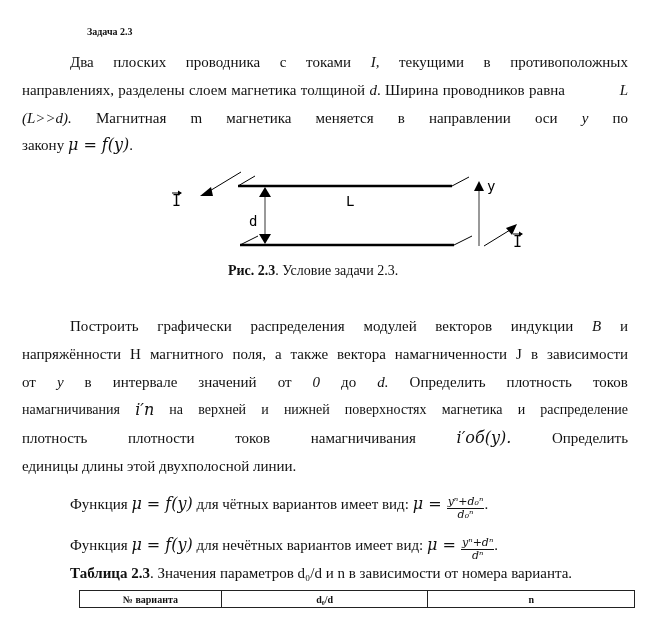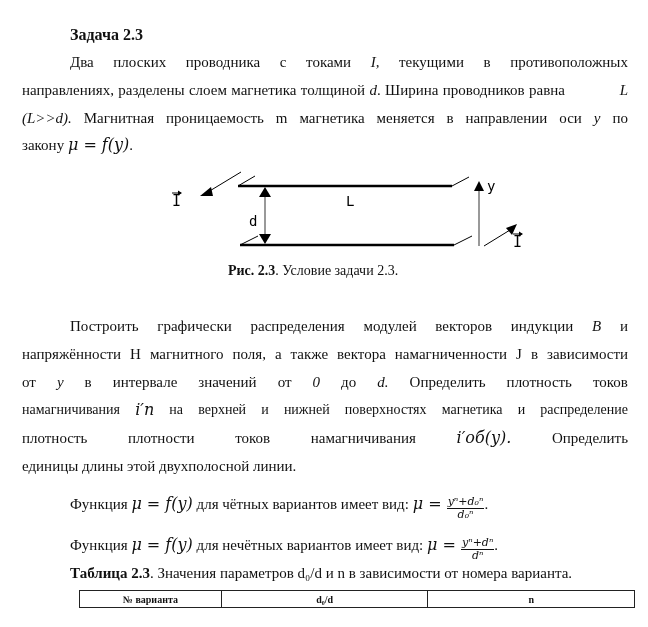--- a/index.html
+++ b/index.html
@@ -1,19 +1,19 @@
 <!DOCTYPE html>
 <html><head>
 <meta charset="utf-8">
 <style>
   html, body { margin: 0; padding: 0; background: #ffffff; }
   body { width: 648px; height: 627px; overflow: hidden; position: relative;
          font-family: "Liberation Serif", "DejaVu Serif", serif; color: #111; }
   .abs { position: absolute; white-space: nowrap; }
-  .title { left: 70px; top: 26px; font-size: 16px; font-weight: bold; }
+  .title { left: 87px; top: 26px; font-size: 10px; font-weight: bold; }
   .line { font-size: 15px; line-height: 18px; }
   .just { display: flex; justify-content: space-between; }
   .just span { display: inline-block; }
   i, .it { font-style: italic; }
   .math { font-style: italic; font-family: "DejaVu Serif", serif; font-size: 16px; }
   .caption { font-size: 14px; }
   .frac { display: inline-flex; flex-direction: column; align-items: center;
           vertical-align: middle; font-family: "DejaVu Serif", serif; font-style: italic; font-size: 11px; line-height: 12px; }
   .frac .num { border-bottom: 1px solid #111; padding: 0 1px; margin-top: 6px; }
   .frac .den { padding: 0 1px; }
@@ -39,21 +39,20 @@
   <span>текущими</span>
   <span>в</span>
   <span>противоположных</span>
 </div>
 <div class="abs line" style="left:22px; top:81px; width:606px; text-align:justify; word-spacing:0.6px;">
   <span>направлениях, разделены слоем магнетика толщиной </span><i>d</i><span>. Ширина проводников равна </span><span style="position:absolute; right:0;"><i>L</i></span>
 </div>
 <div class="abs line just" style="left:22px; width:606px; top:109px;">
   <span class="it">(L&gt;&gt;d).</span>
   <span>Магнитная</span>
-  <span>проницаемость</span>
   <span>m</span>
   <span>магнетика</span>
   <span>меняется</span>
   <span>в</span>
   <span>направлении</span>
   <span>оси</span>
   <span class="it">y</span>
   <span>по</span>
 </div>
 <div class="abs line" style="left:22px; top:136px;">

